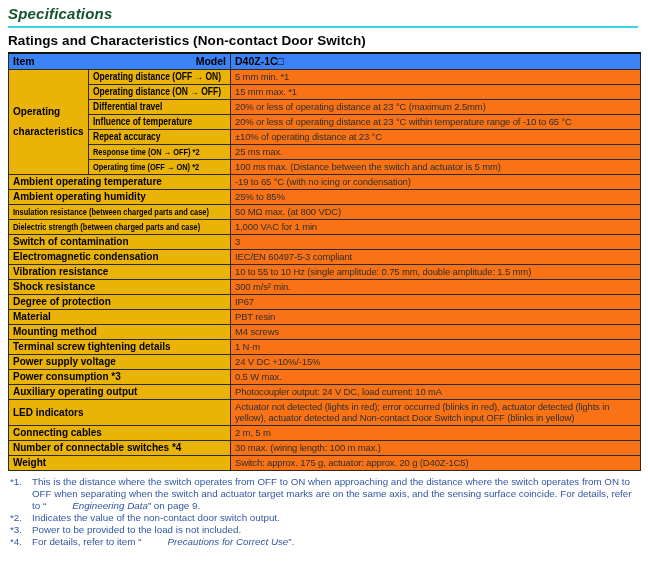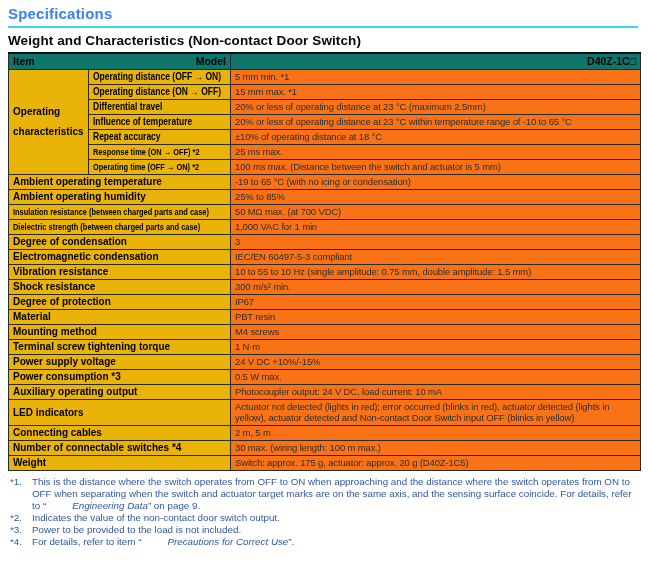--- a/index.html
+++ b/index.html
@@ -4,22 +4,22 @@
 <style>
   html,body{margin:0;padding:0;background:#fff;}
   body{
     width:648px;height:571px;overflow:hidden;
     font-family:"Liberation Sans",sans-serif;
     -webkit-font-smoothing:antialiased;
   }
   .page{padding:3px 8px 0 8px;}
 
   .doc-title{
-    font-size:15px;font-weight:bold;color:#3b82f6;
-    letter-spacing:.2px;margin:2px 0 0 0;
+    font-size:15px;font-weight:bold;color:#14532d;
+    letter-spacing:.2px;margin:2px 0 0 0;font-style:italic;
   }
   .title-rule{
     height:0;border-bottom:2px solid #3ad6e4;
     margin:4px 0 5px 0;width:630px;
   }
   .section-title{
     font-size:13.5px;font-weight:bold;color:#060606;
     margin:0 0 4px 0;letter-spacing:.1px;
   }
 
@@ -32,23 +32,23 @@
   table.spec col.c-sub{width:142px;}
   table.spec col.c-val{width:410px;}
   table.spec th,table.spec td{
     border:1px solid #2a2a2a;
     padding:1px 4px;vertical-align:middle;
     overflow:hidden;
   }
   tr.h-row{height:16px;}
   tr.s-row{height:15px;}
 
-  .hdr{background:#0f766e;font-weight:bold;font-size:10.5px;color:#000;}
+  .hdr{background:#3b82f6;font-weight:bold;font-size:10.5px;color:#000;}
   .hdr-split{display:flex;justify-content:space-between;align-items:center;}
-  .hdr-center{text-align:right;margin-top:26px;}
+  .hdr-center{text-align:left;margin-top:26px;}
 
   td.lab,td.sublab,td.grp{
     background:#eab308;font-weight:bold;font-size:10px;color:#000;
   }
   td.grp{vertical-align:middle;line-height:20px;}
   td.val{background:#f97316;font-size:9.5px;color:#2e2e2e;letter-spacing:-.15px;line-height:11.5px;}
   .cell-text{display:inline-block;white-space:nowrap;transform-origin:0 50%;}
   td.sublab .cell-text{transform:scaleX(.85);}
   td.sublab.condensed .cell-text{font-size:9.3px;transform:scaleX(.8);}
   td.lab.condensed .cell-text{font-size:9.3px;transform:scaleX(.8);}
@@ -60,21 +60,21 @@
   .fn-text .it{font-style:italic;margin-left:26px;}
 </style>
 </head>
 <body>
 
 <div class="page">
 
   <div class="doc-title">Specifications</div>
   <div class="title-rule"></div>
 
-  <div class="section-title">Weight and Characteristics (Non-contact Door Switch)</div>
+  <div class="section-title">Ratings and Characteristics (Non-contact Door Switch)</div>
 
   <table class="spec">
     <colgroup>
         <col class="c-group">
         <col class="c-sub">
         <col class="c-val">
       </colgroup>
     <thead>
       <tr class="h-row">
         <th class="hdr" colspan="2">
@@ -99,48 +99,48 @@
         <tr class="s-row">
           <td class="sublab"><span class="cell-text">Differential travel</span></td>
           <td class="val">20% or less of operating distance at 23 °C (maximum 2.5mm)</td>
         </tr>
         <tr class="s-row">
           <td class="sublab"><span class="cell-text">Influence of temperature</span></td>
           <td class="val">20% or less of operating distance at 23 °C within temperature range of -10 to 65 °C</td>
         </tr>
         <tr class="s-row">
           <td class="sublab"><span class="cell-text">Repeat accuracy</span></td>
-          <td class="val">±10% of operating distance at 18 °C</td>
+          <td class="val">±10% of operating distance at 23 °C</td>
         </tr>
         <tr class="s-row">
           <td class="sublab condensed"><span class="cell-text">Response time (ON → OFF) *2</span></td>
           <td class="val">25 ms max.</td>
         </tr>
         <tr class="s-row">
           <td class="sublab condensed"><span class="cell-text">Operating time (OFF → ON) *2</span></td>
           <td class="val">100 ms max. (Distance between the switch and actuator is 5 mm)</td>
         </tr>
         <tr class="s-row">
           <td class="lab" colspan="2"><span class="cell-text">Ambient operating temperature</span></td>
           <td class="val">-19 to 65 °C (with no icing or condensation)</td>
         </tr>
         <tr class="s-row">
           <td class="lab" colspan="2"><span class="cell-text">Ambient operating humidity</span></td>
           <td class="val">25% to 85%</td>
         </tr>
         <tr class="s-row">
           <td class="lab condensed" colspan="2"><span class="cell-text">Insulation resistance (between charged parts and case)</span></td>
-          <td class="val">50 MΩ max. (at 700 VDC)</td>
+          <td class="val">50 MΩ max. (at 800 VDC)</td>
         </tr>
         <tr class="s-row">
           <td class="lab condensed" colspan="2"><span class="cell-text">Dielectric strength (between charged parts and case)</span></td>
           <td class="val">1,000 VAC for 1 min</td>
         </tr>
         <tr class="s-row">
-          <td class="lab" colspan="2"><span class="cell-text">Degree of condensation</span></td>
+          <td class="lab" colspan="2"><span class="cell-text">Switch of contamination</span></td>
           <td class="val">3</td>
         </tr>
         <tr class="s-row">
           <td class="lab" colspan="2"><span class="cell-text">Electromagnetic condensation</span></td>
           <td class="val">IEC/EN 60497-5-3 compliant</td>
         </tr>
         <tr class="s-row">
           <td class="lab" colspan="2"><span class="cell-text">Vibration resistance</span></td>
           <td class="val">10 to 55 to 10 Hz (single amplitude: 0.75 mm, double amplitude: 1.5 mm)</td>
         </tr>
@@ -154,21 +154,21 @@
         </tr>
         <tr class="s-row">
           <td class="lab" colspan="2"><span class="cell-text">Material</span></td>
           <td class="val">PBT resin</td>
         </tr>
         <tr class="s-row">
           <td class="lab" colspan="2"><span class="cell-text">Mounting method</span></td>
           <td class="val">M4 screws</td>
         </tr>
         <tr class="s-row">
-          <td class="lab" colspan="2"><span class="cell-text">Terminal screw tightening torque</span></td>
+          <td class="lab" colspan="2"><span class="cell-text">Terminal screw tightening details</span></td>
           <td class="val">1 N·m</td>
         </tr>
         <tr class="s-row">
           <td class="lab" colspan="2"><span class="cell-text">Power supply voltage</span></td>
           <td class="val">24 V DC +10%/-15%</td>
         </tr>
         <tr class="s-row">
           <td class="lab" colspan="2"><span class="cell-text">Power consumption *3</span></td>
           <td class="val">0.5 W max.</td>
         </tr>

